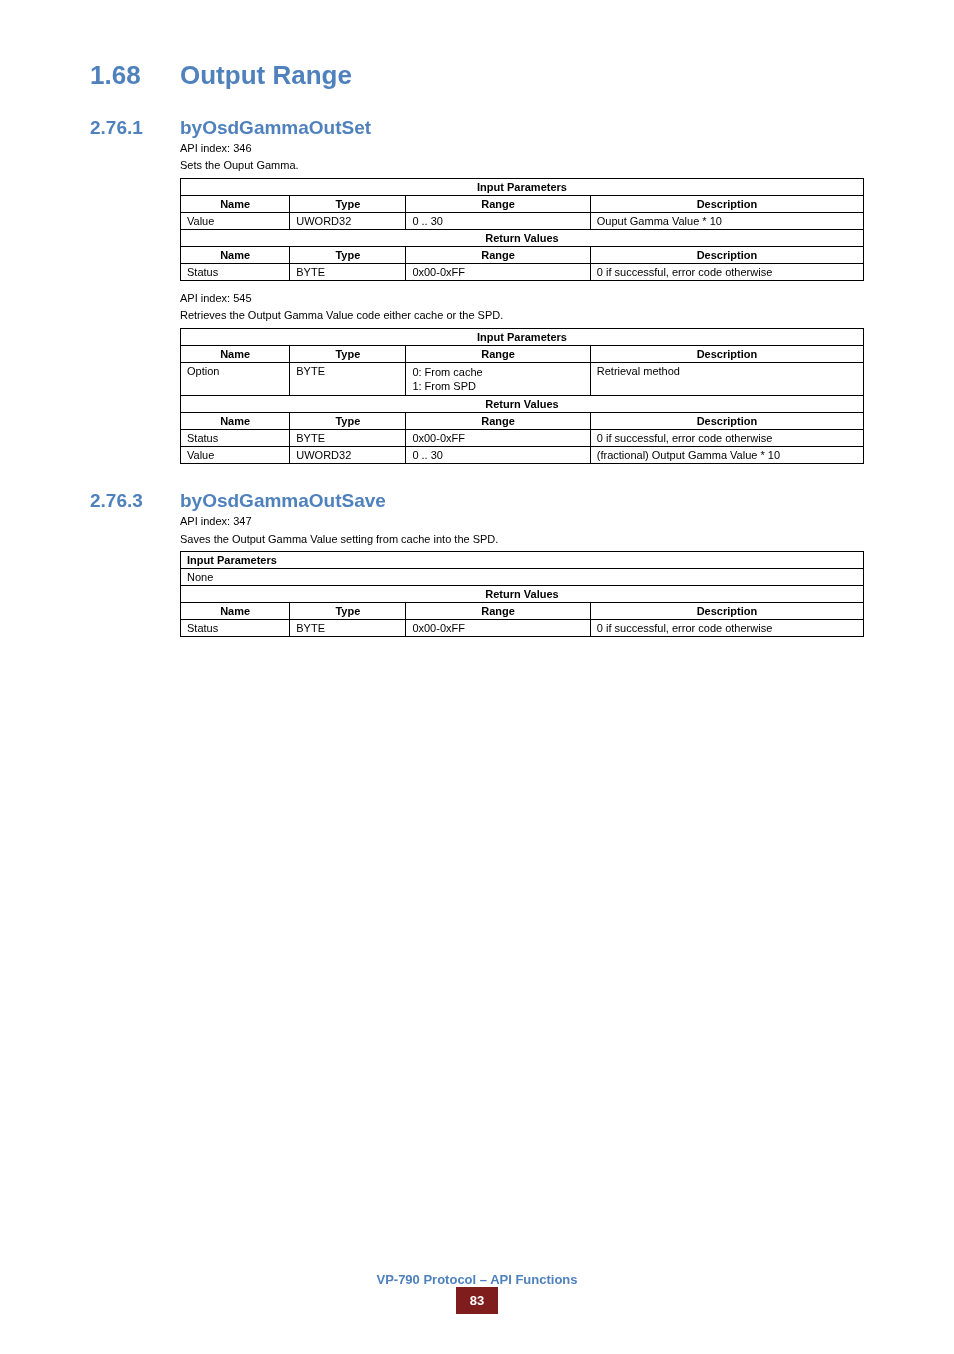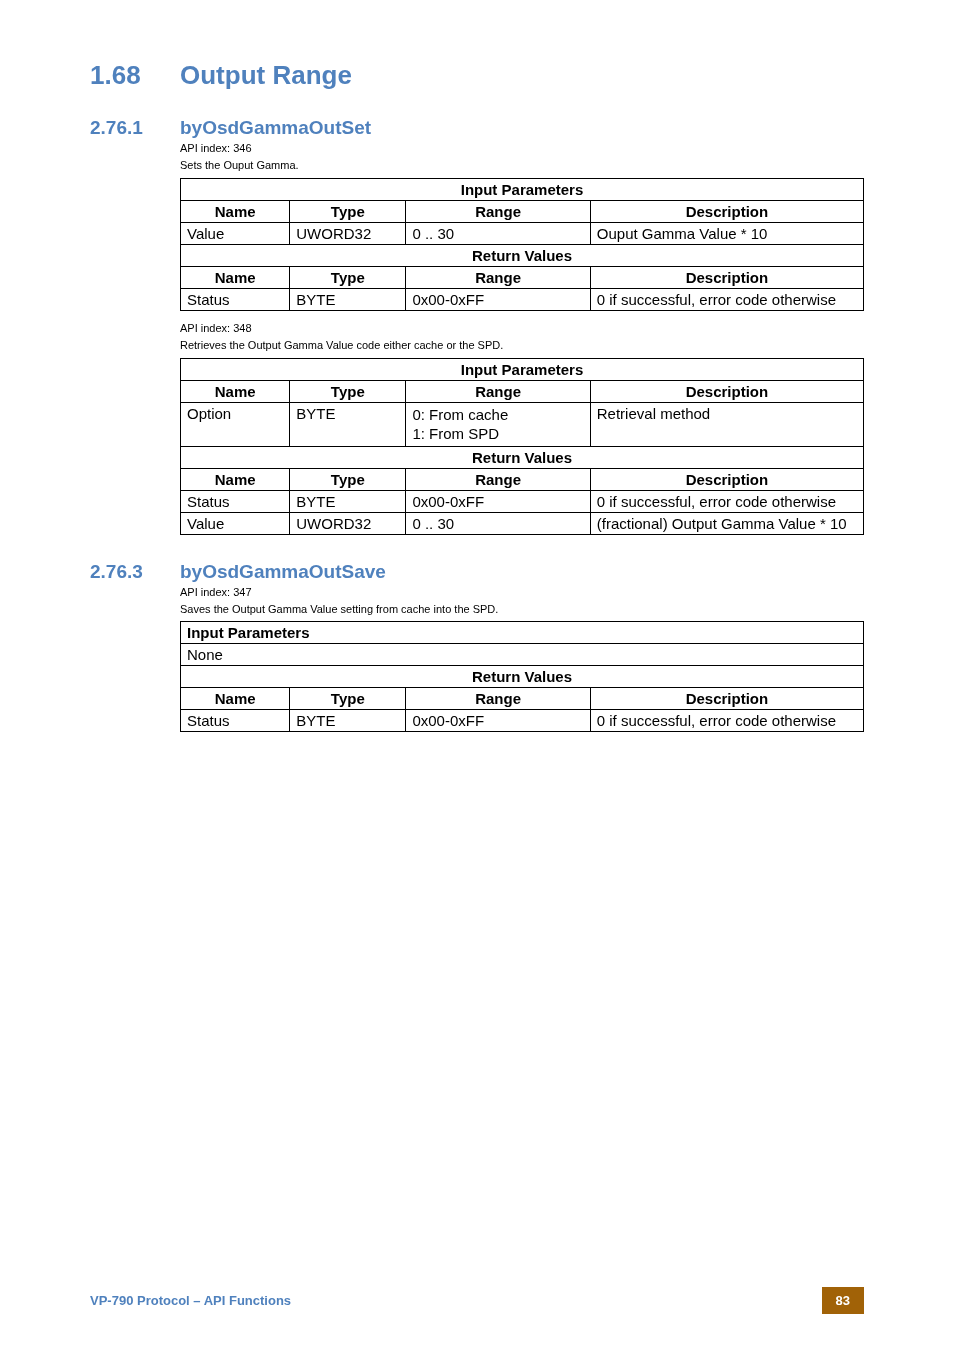--- a/index.html
+++ b/index.html
@@ -41,21 +41,21 @@
   table.param-table {
     border-collapse: collapse;
     width: 100%;
     margin-top: 4px;
     margin-bottom: 10px;
     table-layout: fixed;
   }
   table.param-table th,
   table.param-table td {
     border: 1px solid #000000;
-    font-size: 15px;
+    font-size: 11px;
     padding: 2px 6px;
     text-align: left;
     vertical-align: top;
   }
   table.param-table th {
     text-align: center;
     font-weight: bold;
   }
   table.param-table .section-row th {
     text-align: center;
@@ -70,28 +70,29 @@
     text-align: left !important;
   }
   .footer {
     position: absolute;
     bottom: 40px;
     left: 90px;
     right: 90px;
     display: flex;
     justify-content: space-between;
     align-items: center;
+    flex-direction: column;
   }
   .footer-left {
     color: #4f81bd;
     font-size: 13px;
     font-weight: bold;
   }
   .footer-pagebox {
-    background: #a16207;
+    background: #7f1d1d;
     color: #ffffff;
     font-size: 13px;
     font-weight: bold;
     padding: 6px 14px;
   }
   .range-cell-multi { line-height: 1.3; }
 </style>
 </head>
 <body>
 
@@ -144,21 +145,21 @@
         <td>Status</td>
         <td>BYTE</td>
         <td>0x00-0xFF</td>
         <td>0 if successful, error code otherwise</td>
       </tr>
     </tbody>
       </table>
   </div>
 
   <div class="indent">
-    <div class="body-text">API index: 348</div>
+    <div class="body-text">API index: 545</div>
     <div class="body-text">Retrieves the Output Gamma Value code either cache or the SPD.</div>
 
     <table class="param-table">
       <colgroup>
         <col class="col-name">
           <col class="col-type">
           <col class="col-range">
           <col class="col-desc">
       </colgroup>
       <tbody>

